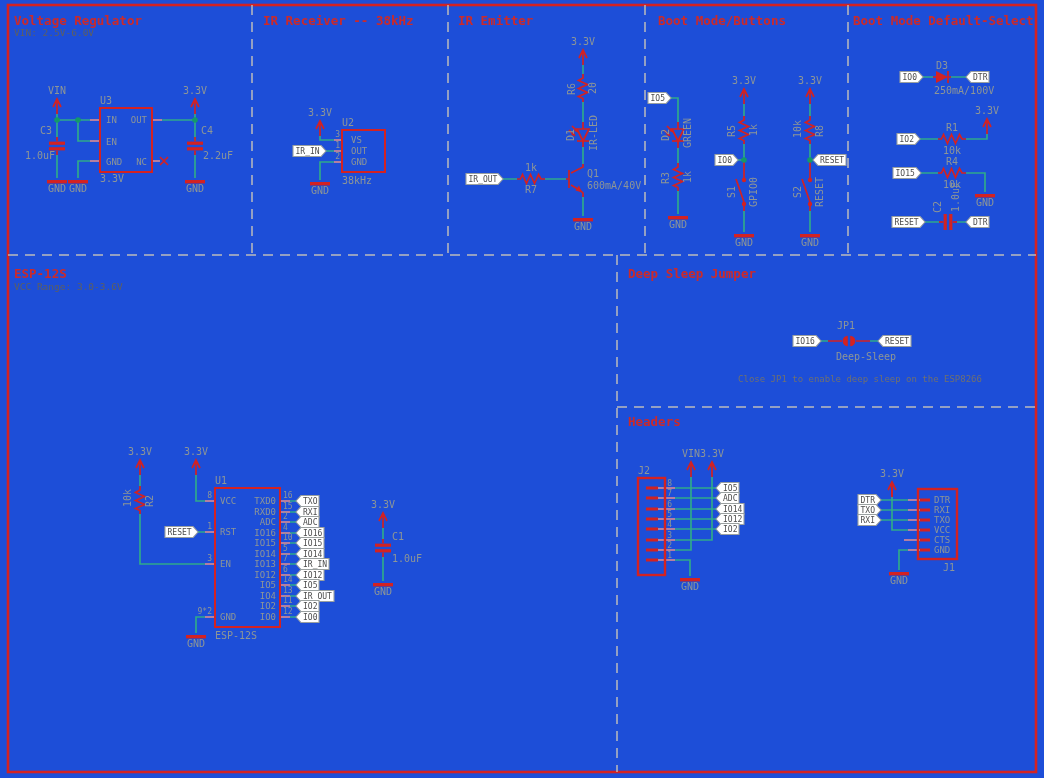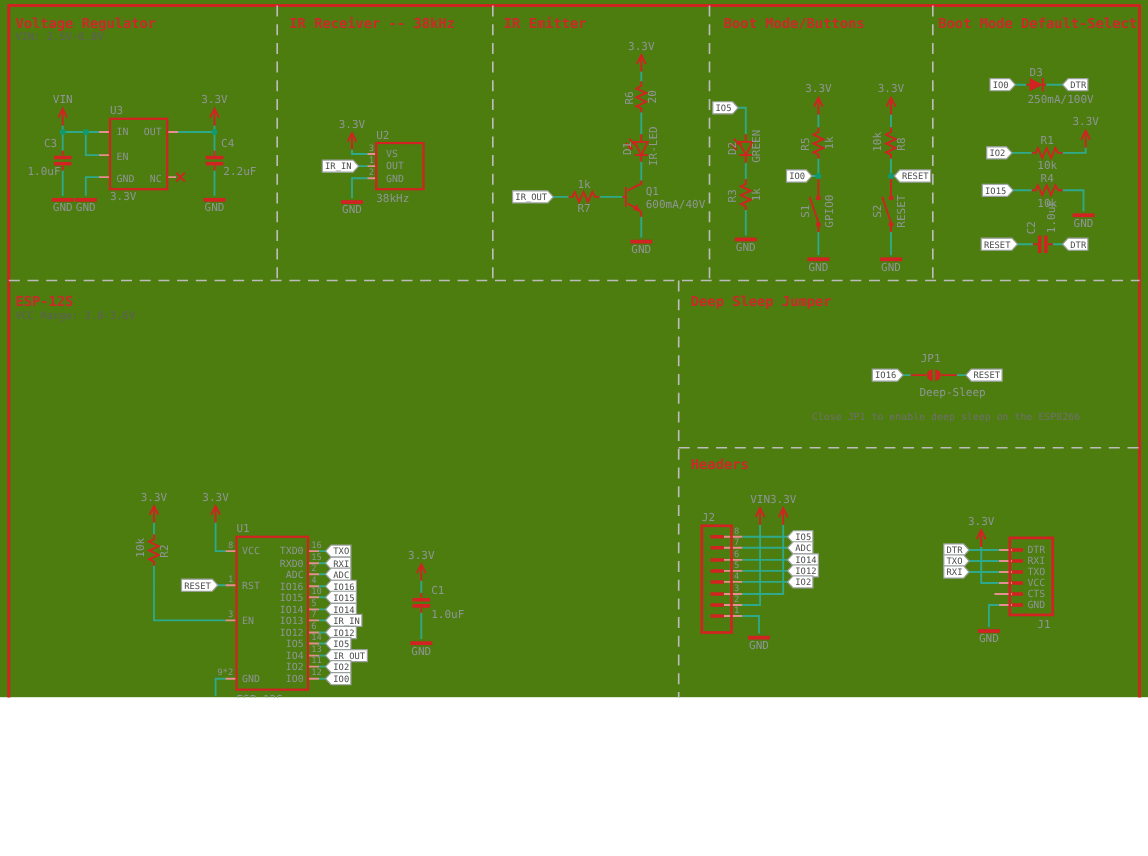--- a/index.html
+++ b/index.html
@@ -1,16 +1,16 @@
 <!DOCTYPE html>
 <html><head>
 <meta charset="utf-8">
 <style>
   html,body{margin:0;padding:0;background:#ffffff;}
-  .sheet{width:1044px;height:634px;position:relative;background:#4d7c0f;}
+  .sheet{width:1044px;height:778px;position:relative;background:#1d4ed8;}
   svg{display:block;}
   svg text{font-family:"DejaVu Sans Mono",monospace;}
   .title{font-size:12.5px;font-weight:bold;fill:#cc2a2a;}
   .sub{font-size:9.5px;fill:#5f5f5f;}
   .g{font-size:10px;fill:#8e9696;}
   .p{font-size:9px;fill:#8e9696;}
   .n{font-size:8px;fill:#8e9696;}
   .tg{font-size:8px;fill:#4c4c4c;}
   .note{font-size:9px;fill:#707070;}
   .mid{text-anchor:middle;}

